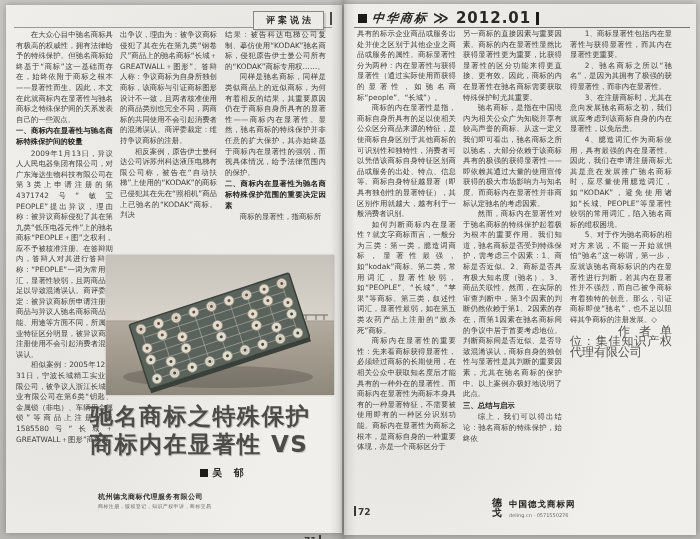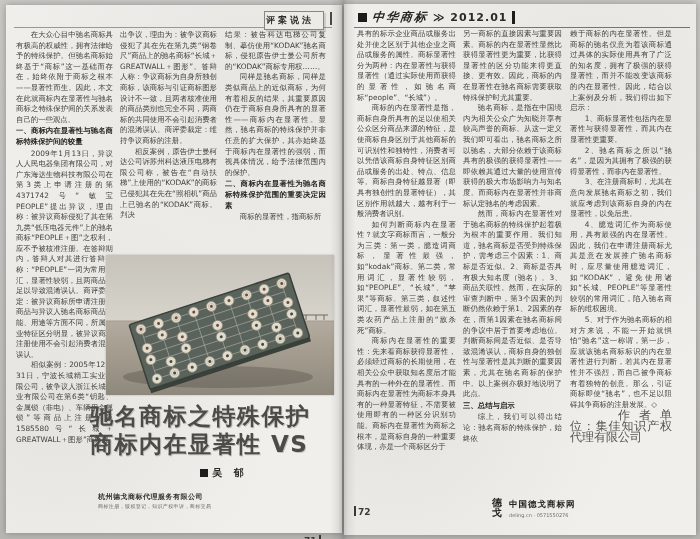--- a/index.html
+++ b/index.html
@@ -23,31 +23,31 @@
   #gutter{position:absolute;left:330px;top:0;width:26px;height:539px;z-index:5;
     background:linear-gradient(90deg,rgba(0,0,0,0) 0%,rgba(0,0,0,.08) 35%,rgba(0,0,0,.17) 52%,rgba(0,0,0,.06) 70%,rgba(0,0,0,0) 100%);}
 
   
   .lp-header{position:absolute;left:0;top:5px;width:330px;height:20px;}
   .lp-header .rule{position:absolute;left:8px;right:4px;top:17px;height:1px;background:#9b9892;}
   .label-box{
     position:absolute;right:12px;top:1px;
     border:1px solid #8a8781;background:#edebe6;color:#2c2b28;
     font-size:9px;font-weight:bold;letter-spacing:3px;
-    padding:2px 9px 2px 1px;box-shadow:2px 2px 0 rgba(0,0,0,.12);
+    padding:2px 9px 2px 12px;box-shadow:2px 2px 0 rgba(0,0,0,.12);
   }
   .label-tick{position:absolute;right:4px;top:2px;width:2px;height:13px;background:#4a4946;}
 
   .rp-header{position:absolute;left:0;top:4px;width:352px;height:22px;}
   .rp-header .rule{position:absolute;left:10px;right:6px;top:19px;height:1px;background:#77746e;}
   .rp-brandrow{position:absolute;left:14px;top:1px;display:flex;align-items:center;gap:5px;}
   .sq-icon{width:9px;height:9px;background:#1d1c1a;display:inline-block;}
   .brand{font-family:"DejaVu Serif",serif;font-style:italic;font-weight:bold;
     font-size:12px;color:#272624;transform:skewX(-6deg);letter-spacing:2px;}
-  .issue{font-size:11px;font-weight:bold;color:#2a2927;letter-spacing:1px;}
+  .issue{font-size:15px;font-weight:bold;color:#2a2927;letter-spacing:1px;}
   .issue-bar{width:3px;height:13px;background:#1d1c1a;display:inline-block;}
 
   
   .col{position:absolute;overflow:hidden;
     font-size:7.4px;line-height:10.6px;color:#403f3c;
     text-align:justify;}
   .col p{margin:0;text-indent:2em;}
   .col p.cont{text-indent:0;}
   .col .col-h{font-weight:bold;color:#262522;text-indent:0;margin:1px 0 1px 0;}
 
@@ -289,21 +289,20 @@
 
     <div class="col" id="rp-c2">
       <p class="cont">另一商标的直接因素与重要因素。商标的内在显著性显然比获得显著性更为重要，比获得显著性的区分功能来得更直接、更有效。因此，商标的内在显著性在驰名商标需要获取特殊保护时尤其重要。</p>
       <p>驰名商标，是指在中国境内为相关公众广为知晓并享有较高声誉的商标。从这一定义我们即可看出，驰名商标之所以驰名，大部分依赖于该商标具有的极强的获得显著性——即依赖其通过大量的使用宣传获得的极大市场影响力与知名度。而商标内在显著性并非商标认定驰名的考虑因素。</p>
       <p>然而，商标内在显著性对于驰名商标的特殊保护起着极为根本的重要作用。我们知道，驰名商标是否受到特殊保护，需考虑三个因素：1、商标是否近似。2、商标是否具有极大知名度（驰名）。3、商品关联性。然而，在实际的审查判断中，第3个因素的判断仍然依赖于第1、2因素的存在，而第1因素在驰名商标间的争议中居于首要考虑地位。判断商标间是否近似、是否导致混淆误认，商标自身的独创性与显著性是其判断的重要因素，尤其在驰名商标的保护中。以上案例亦极好地说明了此点。</p>
       <p class="col-h">三、总结与启示</p>
       <p>综上，我们可以得出结论：驰名商标的特殊保护，始终依</p>
     </div>
 
     <div class="col" id="rp-c3">
-      <p class="cont">赖于商标的内在显著性。但是商标的驰名仅意为着该商标通过具体的实际使用具有了广泛的知名度，拥有了极强的获得显著性，而并不能改变该商标的内在显著性。因此，结合以上案例及分析，我们得出如下启示：</p>
       <p>1、商标显著性包括内在显著性与获得显著性，而其内在显著性更重要。</p>
       <p>2、驰名商标之所以“驰名”，是因为其拥有了极强的获得显著性，而非内在显著性。</p>
       <p>3、在注册商标时，尤其在意向发展驰名商标之初，我们就应考虑到该商标自身的内在显著性，以免后患。</p>
       <p>4、臆造词汇作为商标使用，具有最强的内在显著性。因此，我们在申请注册商标尤其是意在发展推广驰名商标时，应尽量使用臆造词汇，如“KODAK”，避免使用诸如“长城、PEOPLE”等显著性较弱的常用词汇，陷入驰名商标的维权困境。</p>
       <p>5、对于作为驰名商标的相对方来说，不能一开始就惧怕“驰名”这一称谓，第一步，应就该驰名商标标识的内在显著性进行判断，若其内在显著性并不强烈，而自己被争商标有着独特的创意。那么，引证商标即使“驰名”，也不足以阻碍其争商标的注册发展。◇</p>
       <p style="font-size:12px;color:#57554f;text-indent:4em;">作者单位：集佳知识产权代理有限公司</p>
     </div>
 
     <div class="folio" id="folio-right">
       <span class="bar"></span><span>72</span>

